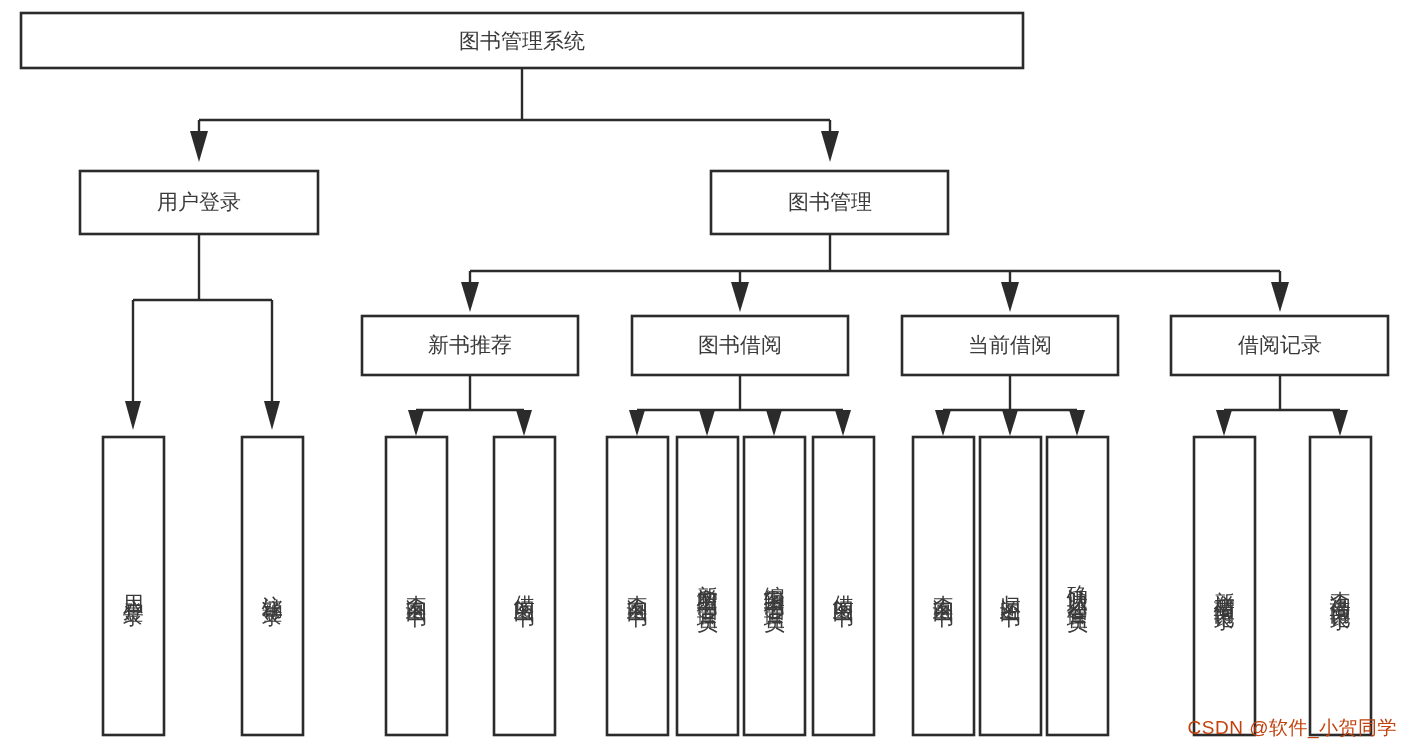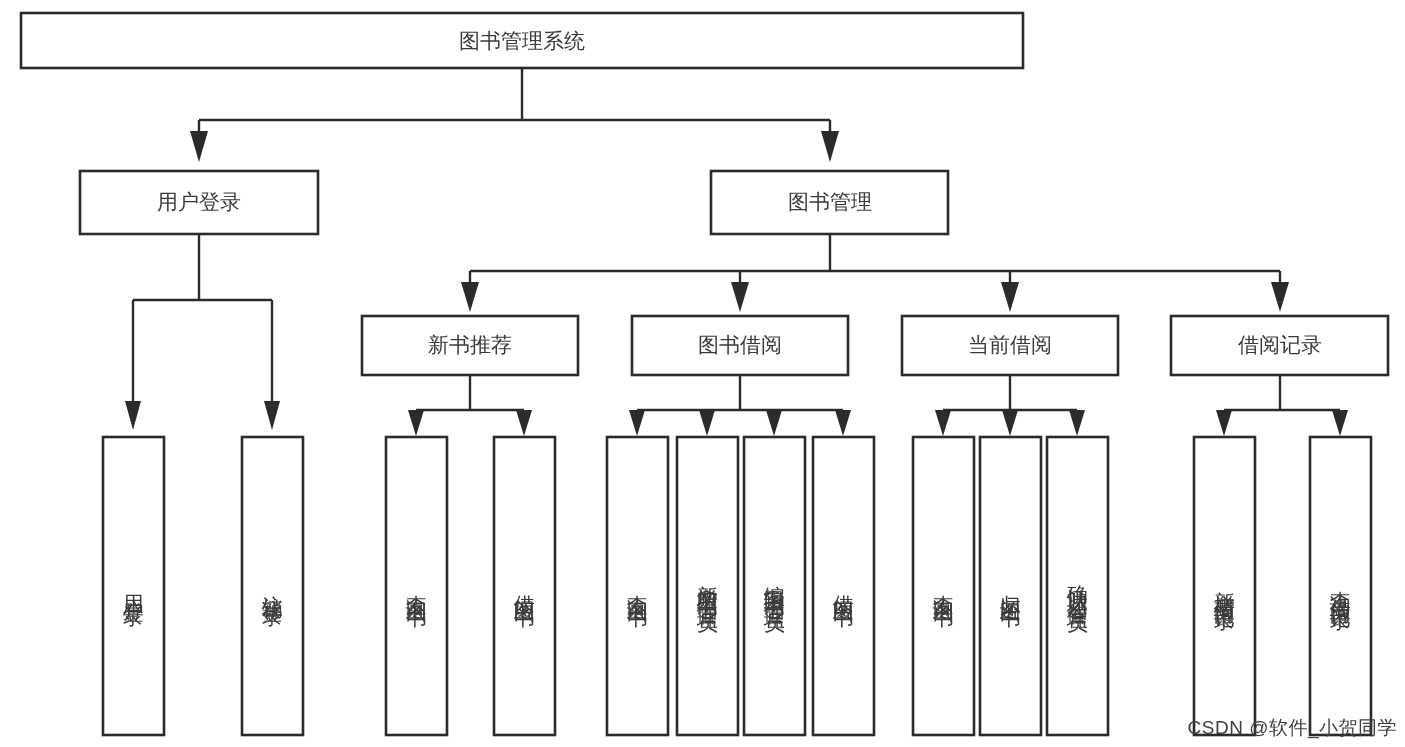--- a/index.html
+++ b/index.html
@@ -63,21 +63,21 @@
     text-align: center;
     white-space: nowrap;
     pointer-events: none;
   }
   .watermark {
     position: absolute;
     right: 8px;
     bottom: 6px;
     font-family: "Liberation Sans", "DejaVu Sans", sans-serif;
     font-size: 19px;
-    color: #404040;
+    color: #c2410c;
     white-space: nowrap;
     letter-spacing: 0.5px;
   }
 </style>
 </head>
 <body>
 
 <div id="diagram-root">
 
   <svg class="flow" viewBox="0 0 1405 747" xmlns="http://www.w3.org/2000/svg">

